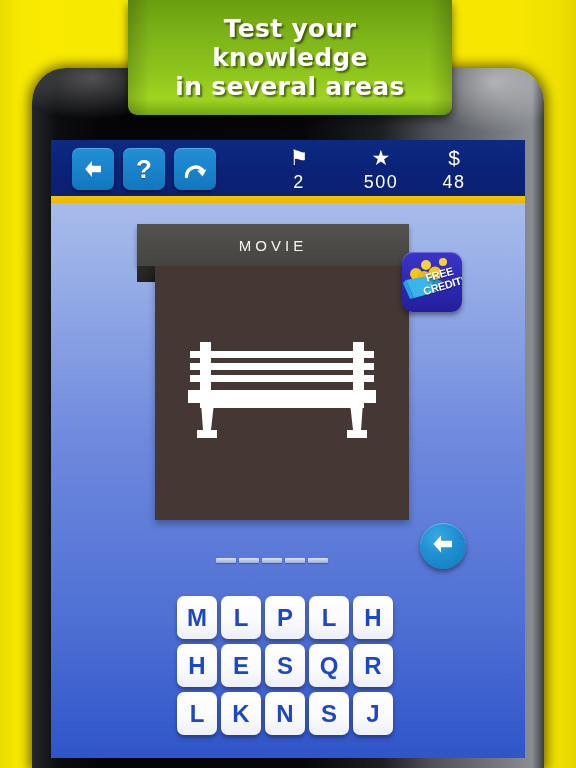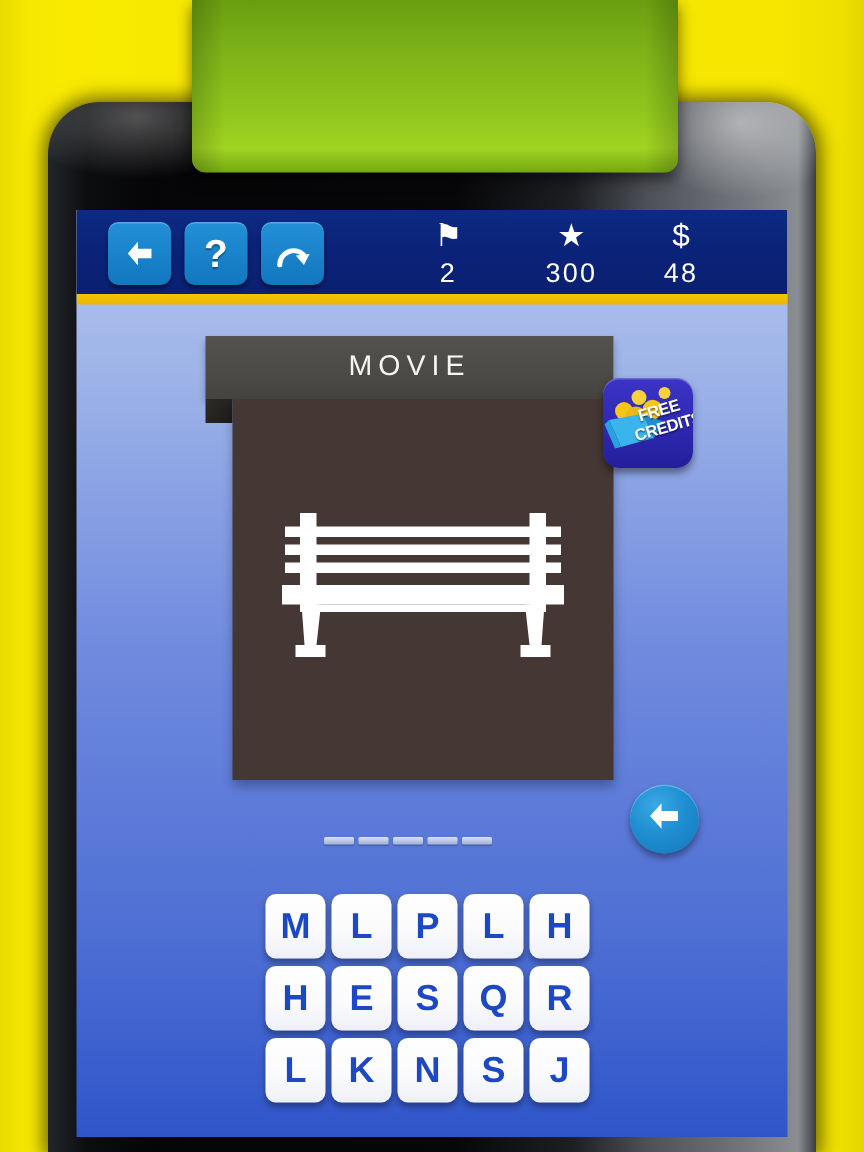--- a/index.html
+++ b/index.html
@@ -146,21 +146,21 @@
     width: 272px;
     height: 42px;
     background: linear-gradient(to bottom, #54524f 0%, #4c4a47 60%, #464441 100%);
     box-shadow: 0 3px 5px rgba(0,0,0,0.35);
     display: flex;
     align-items: center;
     justify-content: center;
   }
   .card-header .title {
     color: #f7f5f2;
-    font-size: 19px;
+    font-size: 15px;
     letter-spacing: 4px;
     font-family: "Liberation Sans", sans-serif;
   }
 
   .card-body {
     position: absolute;
     left: 104px;
     top: 126px;
     width: 254px;
     height: 254px;
@@ -353,21 +353,21 @@
         </span>
       </div>
 
       <div class="stat" id="stat-flag">
         <span class="ico">⚑</span>
         <span class="val">2</span>
       </div>
 
       <div class="stat" id="stat-star">
         <span class="ico">★</span>
-        <span class="val">300</span>
+        <span class="val">500</span>
       </div>
 
       <div class="stat" id="stat-coins">
         <span class="ico">$</span>
         <span class="val">48</span>
       </div>
     </div>
     <div class="toolbar-underline"></div>
 
     <div class="card-header">
@@ -456,15 +456,18 @@
         <span class="key">S</span>
         <span class="key">J</span>
       </div>
     </div>
 
   </div>
 
   <div class="promo">
     <div class="promo-shade-l"></div>
     <div class="promo-shade-r"></div>
+    <div class="promo-text">Test your
+knowledge
+in several areas</div>
   </div>
 
 </div>
 
 </body></html>

